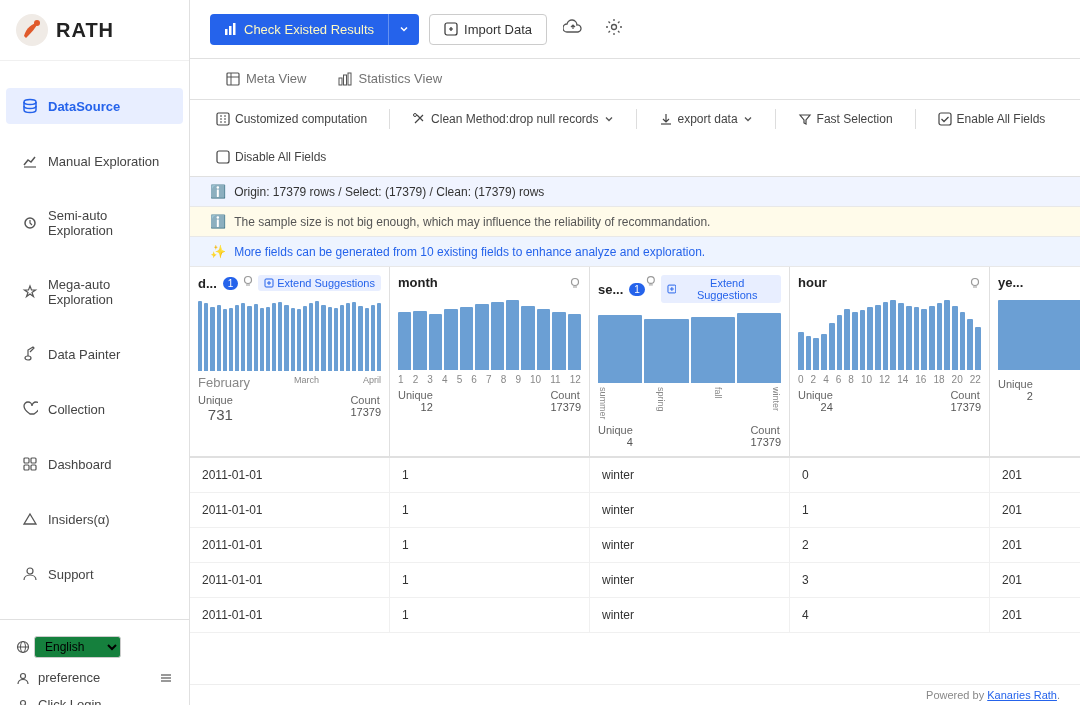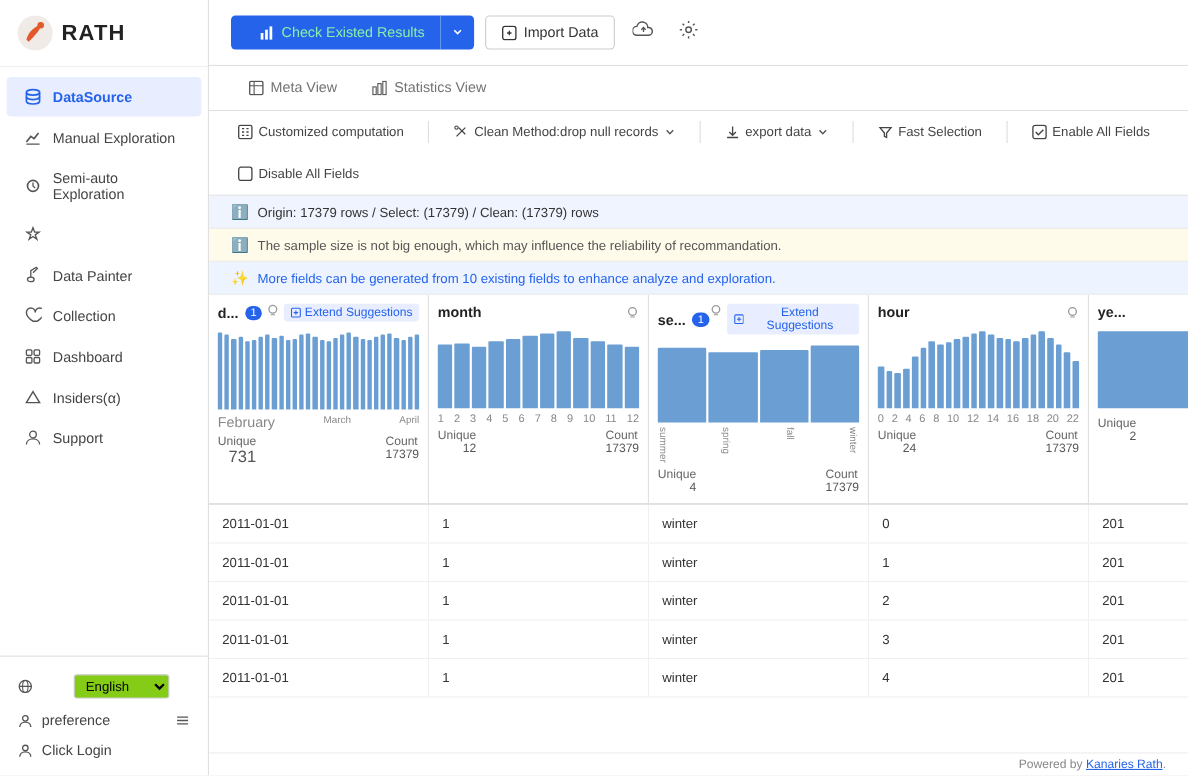--- a/index.html
+++ b/index.html
@@ -35,43 +35,42 @@
     .nav-items { flex: 1; padding: 8px 0; }
     .nav-item {
       display: flex;
       align-items: center;
       gap: 10px;
       padding: 10px 16px;
       cursor: pointer;
       color: #444;
       font-size: 13px;
       border-radius: 4px;
-      margin: 1px 6px;
+      margin: 19px 6px;
     }
     .nav-item.active { background: #e8eeff; color: #2563eb; font-weight: 600; }
     .nav-item svg { flex-shrink: 0; }
 
     .sidebar-footer {
       border-top: 1px solid #e0e0e0;
       padding: 10px 0;
     }
     .lang-select {
       display: flex;
       align-items: center;
       padding: 6px 16px;
       gap: 4px;
     }
     select.lang {
       border: 1px solid #ccc;
       border-radius: 3px;
       padding: 2px 6px;
       font-size: 12px;
-      background: #84cc16;
-      cursor: pointer;
-      margin-left: 33px;
+      background: #15803d;
+      cursor: pointer;
     }
     .pref-row {
       display: flex;
       align-items: center;
       justify-content: space-between;
       padding: 6px 16px;
     }
     .pref-left { display: flex; align-items: center; gap: 8px; color: #444; }
     .login-row {
       display: flex;
@@ -99,27 +98,26 @@
       border-bottom: 1px solid #e0e0e0;
       display: flex;
       align-items: center;
       gap: 10px;
     }
     .btn-primary {
       display: flex;
       align-items: center;
       gap: 0;
       background: #2563eb;
-      color: #86efac;
+      color: #fef9c3;
       border: none;
       border-radius: 4px;
       cursor: pointer;
       font-size: 13px;
       font-weight: 500;
-      padding-left: 12px;
     }
     .btn-primary-main {
       display: flex;
       align-items: center;
       gap: 6px;
       padding: 8px 14px;
       border-right: 1px solid rgba(255,255,255,0.3);
     }
     .btn-primary-dropdown {
       padding: 8px 10px;
@@ -362,20 +360,21 @@
         <circle cx="8" cy="8" r="5" stroke="#555" stroke-width="1.5" fill="none"></circle>
         <path d="M8 5v3l2 2" stroke="#555" stroke-width="1.2"></path>
       </svg>
       <span>Semi-auto Exploration</span>
     </div>
 
     <div class="nav-item">
       <svg width="16" height="16" viewBox="0 0 16 16" fill="none">
         <path d="M8 2l1.5 4h4L10 8.5l1.5 4L8 10l-3.5 2.5L6 8.5 2.5 6h4Z" stroke="#555" stroke-width="1.2" fill="none"></path>
       </svg>
+      <span>Mega-auto Exploration</span>
     </div>
 
     <div class="nav-item">
       <svg width="16" height="16" viewBox="0 0 16 16" fill="none">
         <path d="M3 12c0-1 1-2 3-2s3 .5 3 2-1 2-3 2-3-1-3-2z" stroke="#555" stroke-width="1.2" fill="none"></path>
         <path d="M6 10V4l5-3 1 1-4 4" stroke="#555" stroke-width="1.2" fill="none"></path>
       </svg>
       <span>Data Painter</span>
     </div>
 

